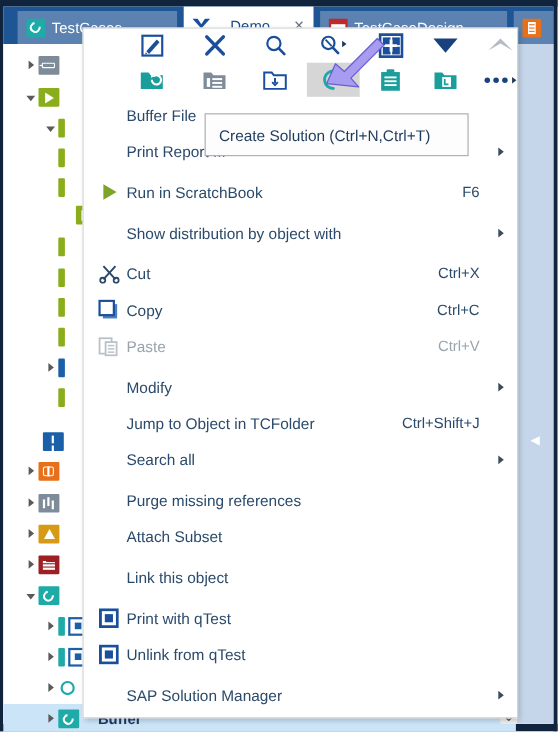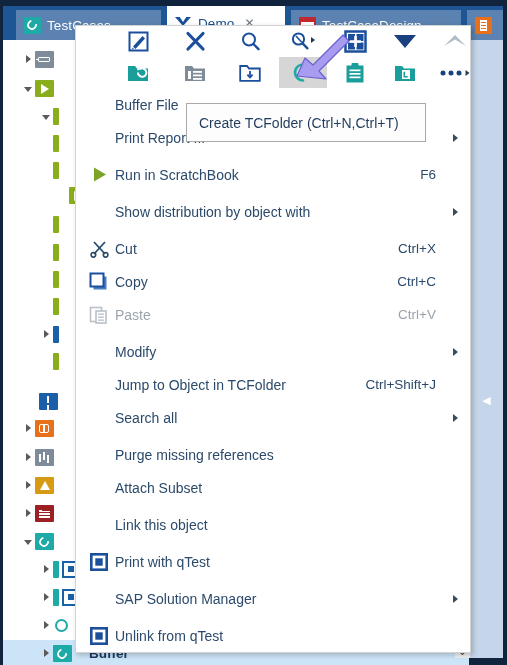--- a/index.html
+++ b/index.html
@@ -15,21 +15,21 @@
   .frame-top{position:absolute;left:0;top:0;width:507px;height:6px;background:#10243e;}
   .frame-left{position:absolute;left:0;top:0;width:3px;height:665px;background:#10243e;}
   .frame-right{position:absolute;right:0;top:0;width:4px;height:665px;background:#10243e;}
   .frame-bottom{position:absolute;left:0;bottom:0;width:507px;height:7px;background:#10243e;}
 
   
   .tabstrip{position:absolute;left:3px;top:6px;width:500px;height:34px;background:#1e5595;}
   .tab{position:absolute;top:4px;height:30px;display:flex;align-items:center;
        padding:0 8px;box-sizing:border-box;font-size:13.5px;color:#ffffff;white-space:nowrap;}
   .tab.inactive{background:#5b82b0;}
-  .tab.active{background:#ffffff;color:#1a4f8a;}
+  .tab.active{background:#ffffff;color:#1a4f8a;justify-content:space-between;}
   .tab-label{margin-left:6px;letter-spacing:.1px;}
   .tab-close{margin-left:10px;font-size:12px;color:#6a7480;}
   .tab-ico{width:17px;height:17px;flex:0 0 auto;position:relative;}
 
   
   .ico-teal-refresh{background:#1eaaa6;border-radius:1px;}
   .ico-teal-refresh:after{content:"";position:absolute;left:3px;top:3px;width:10px;height:10px;
      border:2px solid #fff;border-radius:50%;border-top-color:transparent;transform:rotate(35deg);box-sizing:border-box;}
   .ico-blue-chk{position:relative;}
   .ico-blue-chk:before{content:"";position:absolute;left:0;top:2px;width:0;height:0;
@@ -488,38 +488,38 @@
     <div class="mi mi-gap">
       <span class="mi-icon">
         <svg width="18" height="18" viewBox="0 0 18 18">
             <rect x="1.3" y="1.3" width="15.4" height="15.4" fill="none" stroke="#1b4f9c" stroke-width="2.6"></rect>
             <rect x="5.3" y="5.3" width="7.4" height="7.4" fill="#1b4f9c"></rect>
           </svg>
       </span>
       <span class="mi-label">Print with qTest</span>
     </div>
 
-    <div class="mi mi-gap" style="margin-bottom:4px;">
-      <span class="mi-label">SAP Solution Manager</span>
-      <span class="mi-sub"></span>
-    </div>
-
     <div class="mi">
       <span class="mi-icon">
         <svg width="18" height="18" viewBox="0 0 18 18">
             <rect x="1.3" y="1.3" width="15.4" height="15.4" fill="none" stroke="#1b4f9c" stroke-width="2.6"></rect>
             <rect x="5.3" y="5.3" width="7.4" height="7.4" fill="#1b4f9c"></rect>
           </svg>
       </span>
       <span class="mi-label">Unlink from qTest</span>
     </div>
+
+    <div class="mi mi-gap" style="margin-bottom:4px;">
+      <span class="mi-label">SAP Solution Manager</span>
+      <span class="mi-sub"></span>
+    </div>
   </div>
 
   <div class="tooltip">
-    <span>Create TCFolder (Ctrl+N,Ctrl+T)</span>
+    <span>Create Solution (Ctrl+N,Ctrl+T)</span>
   </div>
 
   <div class="pointer">
     <svg width="60" height="50" viewBox="0 0 60 50">
       <path d="M2 44 L10 26 L18 33 L48 3 L54 9 L24 39 L31 47 Z" fill="#a79cf0" stroke="#6a5fd0" stroke-width="1.2" stroke-linejoin="round"></path>
     </svg>
   </div>
 
 </div>
 

